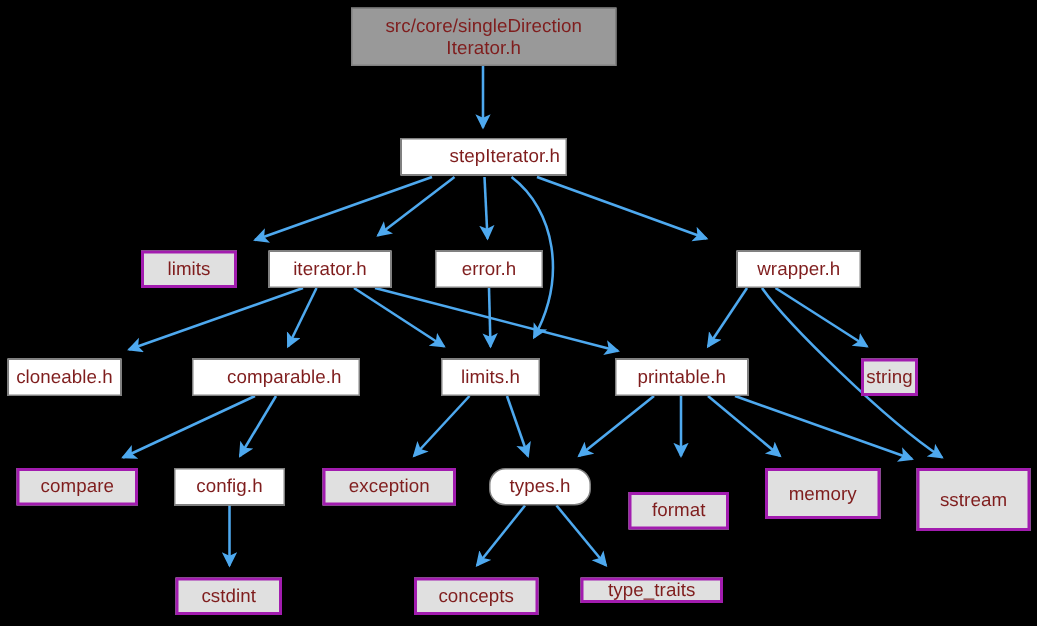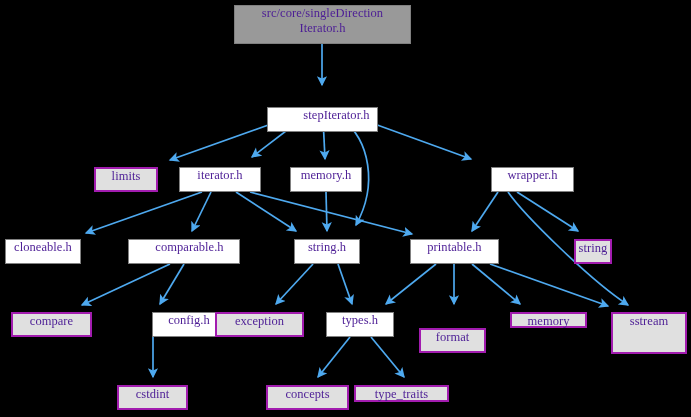--- a/index.html
+++ b/index.html
@@ -19,32 +19,31 @@
     position: absolute;
     left: 0;
     top: 0;
     width: 691px;
     height: 417px;
   }
   .node-box {
     position: absolute;
     box-sizing: border-box;
     display: flex;
-    align-items: flex-start;
+    align-items: center;
     justify-content: center;
     text-align: center;
-    color: #4c1d95;
+    color: #7f1d1d;
     font-size: 12.5px;
     line-height: 1.18;
     letter-spacing: 0.05px;
     white-space: pre-line;
     border: 1px solid #808080;
     background: #ffffff;
     z-index: 5;
-    font-family: Liberation Serif, serif;
   }
   .node-box.sys {
     background: #e0e0e0;
     border: 2px solid #a21caf;
   }
   .node-box.root {
     background: #999999;
     border: 1px solid #808080;
   }
   .node-label {
@@ -88,35 +87,35 @@
         <path d="M490,264 L608,306" fill="none" stroke="#4ea9ef" stroke-width="1.7" marker-end="url(#arrowhead)"></path>
         <path d="M153,337 L153,377" fill="none" stroke="#4ea9ef" stroke-width="1.7" marker-end="url(#arrowhead)"></path>
         <path d="M350,337 L318,377" fill="none" stroke="#4ea9ef" stroke-width="1.7" marker-end="url(#arrowhead)"></path>
         <path d="M371,337 L404,377" fill="none" stroke="#4ea9ef" stroke-width="1.7" marker-end="url(#arrowhead)"></path>
       </g>
   </svg>
 
   <div id="node-layer">
       <div class="node-box root" style="left: 234px; top: 5px; width: 177px; height: 39px;"><span class="node-label">src/core/singleDirection
 Iterator.h</span></div>
-      <div class="node-box" style="left: 267px; top: 107px; width: 111px; height: 25px; padding-left: 28px;"><span class="node-label">stepIterator.h</span></div>
+      <div class="node-box" style="left: 267px; top: 92px; width: 111px; height: 25px; padding-left: 28px;"><span class="node-label">stepIterator.h</span></div>
       <div class="node-box sys" style="left: 94px; top: 167px; width: 64px; height: 25px;"><span class="node-label">limits</span></div>
       <div class="node-box" style="left: 179px; top: 167px; width: 82px; height: 25px;"><span class="node-label">iterator.h</span></div>
-      <div class="node-box" style="left: 290px; top: 167px; width: 72px; height: 25px;"><span class="node-label">memory.h</span></div>
+      <div class="node-box" style="left: 290px; top: 167px; width: 72px; height: 25px;"><span class="node-label">error.h</span></div>
       <div class="node-box" style="left: 467px; top: 167px; width: 83px; height: 25px; margin-left: 24px;"><span class="node-label">wrapper.h</span></div>
       <div class="node-box" style="left: 5px; top: 239px; width: 76px; height: 25px;"><span class="node-label">cloneable.h</span></div>
       <div class="node-box" style="left: 128px; top: 239px; width: 112px; height: 25px; padding-left: 11px;"><span class="node-label">comparable.h</span></div>
-      <div class="node-box" style="left: 294px; top: 239px; width: 66px; height: 25px;"><span class="node-label">string.h</span></div>
+      <div class="node-box" style="left: 294px; top: 239px; width: 66px; height: 25px;"><span class="node-label">limits.h</span></div>
       <div class="node-box" style="left: 410px; top: 239px; width: 89px; height: 25px;"><span class="node-label">printable.h</span></div>
       <div class="node-box sys" style="left: 574px; top: 239px; width: 38px; height: 25px;"><span class="node-label">string</span></div>
       <div class="node-box sys" style="left: 11px; top: 312px; width: 81px; height: 25px;"><span class="node-label">compare</span></div>
-      <div class="node-box" style="left: 116px; top: 312px; width: 74px; height: 25px; margin-left: 36px;"><span class="node-label">config.h</span></div>
+      <div class="node-box" style="left: 116px; top: 312px; width: 74px; height: 25px;"><span class="node-label">config.h</span></div>
       <div class="node-box sys" style="left: 215px; top: 312px; width: 89px; height: 25px;"><span class="node-label">exception</span></div>
-      <div class="node-box" style="left: 326px; top: 312px; width: 68px; height: 25px;"><span class="node-label">types.h</span></div>
+      <div class="node-box" style="left: 326px; top: 312px; width: 68px; height: 25px; border-radius: 11px;"><span class="node-label">types.h</span></div>
       <div class="node-box sys" style="left: 419px; top: 328px; width: 67px; height: 25px;"><span class="node-label">format</span></div>
-      <div class="node-box sys" style="left: 510px; top: 312px; width: 77px; height: 16px;"><span class="node-label">memory</span></div>
+      <div class="node-box sys" style="left: 510px; top: 312px; width: 77px; height: 34px;"><span class="node-label">memory</span></div>
       <div class="node-box sys" style="left: 611px; top: 312px; width: 76px; height: 42px;"><span class="node-label">sstream</span></div>
       <div class="node-box sys" style="left: 117px; top: 385px; width: 71px; height: 25px;"><span class="node-label">cstdint</span></div>
-      <div class="node-box sys" style="left: 266px; top: 385px; width: 83px; height: 25px;"><span class="node-label">concepts</span></div>
-      <div class="node-box sys" style="left: 354px; top: 385px; width: 95px; height: 17px;"><span class="node-label">type_traits</span></div>
+      <div class="node-box sys" style="left: 276px; top: 385px; width: 83px; height: 25px;"><span class="node-label">concepts</span></div>
+      <div class="node-box sys" style="left: 387px; top: 385px; width: 95px; height: 17px;"><span class="node-label">type_traits</span></div>
     </div>
 
 </div>
 
 </body></html>

